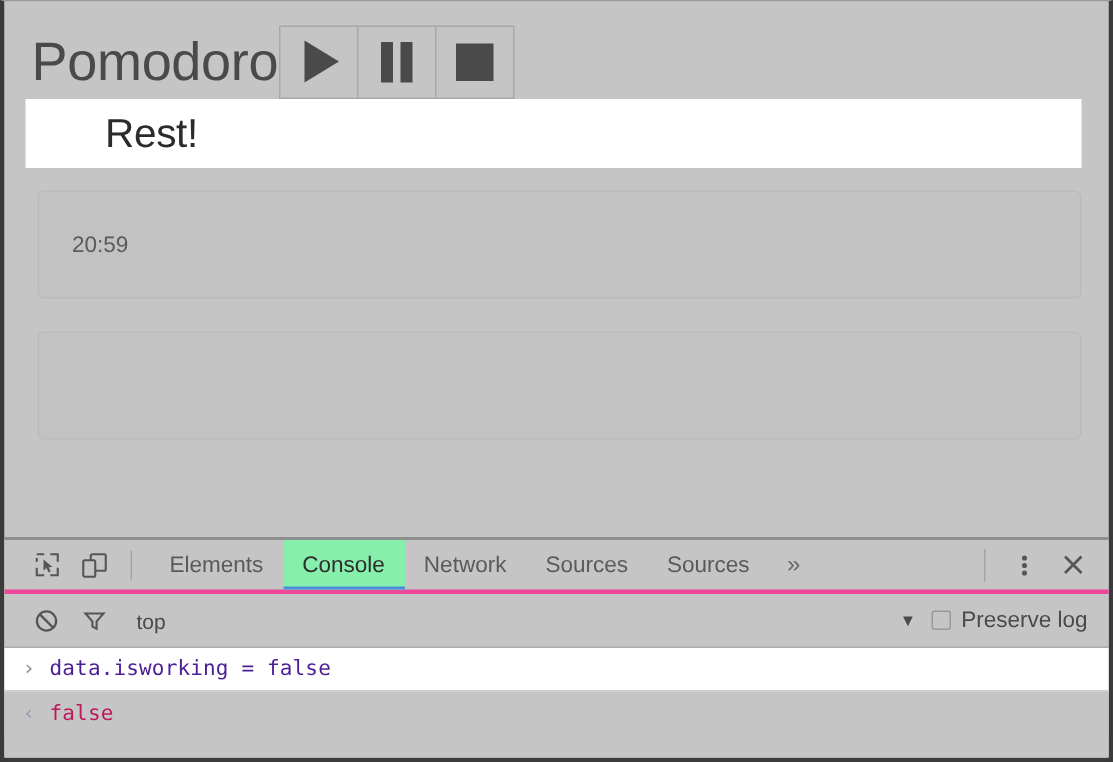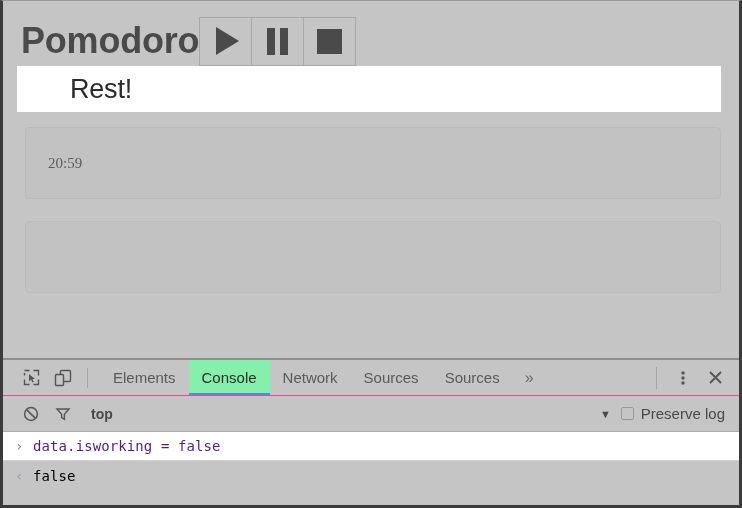--- a/index.html
+++ b/index.html
@@ -45,21 +45,21 @@
     align-items: center;
     padding: 18px 0 0 18px;
     height: 62px;
     box-sizing: border-box;
   }
 
   .app-title {
     font-size: 36px;
     line-height: 1;
     color: #4a4a4a;
-    font-weight: 700;
+    font-weight: 400;
     letter-spacing: -0.2px;
     white-space: nowrap;
     font-family: "Liberation Sans", sans-serif;
   }
 
   .btn-group {
     display: flex;
     margin-left: 0px;
   }
 
@@ -127,39 +127,39 @@
     display: flex;
     align-items: center;
     padding-left: 22px;
   }
   .panel-timer { height: 72px; }
   .panel-empty { height: 72px; margin-top: 22px; }
 
   .timer-text {
     font-size: 15px;
     color: #5c5c5c;
-    font-family: Liberation Serif, serif;
+    font-family: Liberation Sans, sans-serif;
   }
 
   
   .devtools {
     flex: 1 1 auto;
     background: #c6c5c5;
     border-top: 2px solid #8f8e8e;
     display: flex;
     flex-direction: column;
     min-height: 0;
   }
 
   .dt-toolbar {
     height: 36px;
     flex: 0 0 36px;
     display: flex;
     align-items: center;
-    border-bottom: 1px solid #ec4899;
+    border-bottom: 3px solid #ec4899;
     box-sizing: border-box;
     padding-left: 12px;
     background: #c6c5c5;
   }
 
   .dt-icon-btn {
     width: 32px;
     height: 30px;
     display: flex;
     align-items: center;
@@ -230,21 +230,20 @@
     align-items: center;
     border-bottom: 1px solid #acabab;
     box-sizing: border-box;
     padding-left: 12px;
     background: #c6c5c5;
   }
   .ctx-label {
     font-size: 14px;
     color: #4a4a4a;
     margin-left: 12px;
-    font-weight: bold;
   }
   .ctx-caret {
     font-size: 11px;
     color: #4a4a4a;
     margin-left: auto;
     cursor: pointer;
     padding: 0 10px;
   }
   .preserve-wrap {
     display: flex;
@@ -302,21 +301,21 @@
     flex: 0 0 18px;
     color: #9a9ab5;
     font-size: 14px;
     font-family: "DejaVu Sans Mono", monospace;
   }
   .input-text {
     color: #4c1d95;
     letter-spacing: 0.1px;
   }
   .output-text {
-    color: #000000;
+    color: #be185d;
     letter-spacing: 0.1px;
   }
 </style>
 </head>
 <body>
 
 <div id="viewport">
 
   <div class="page-area">
 

